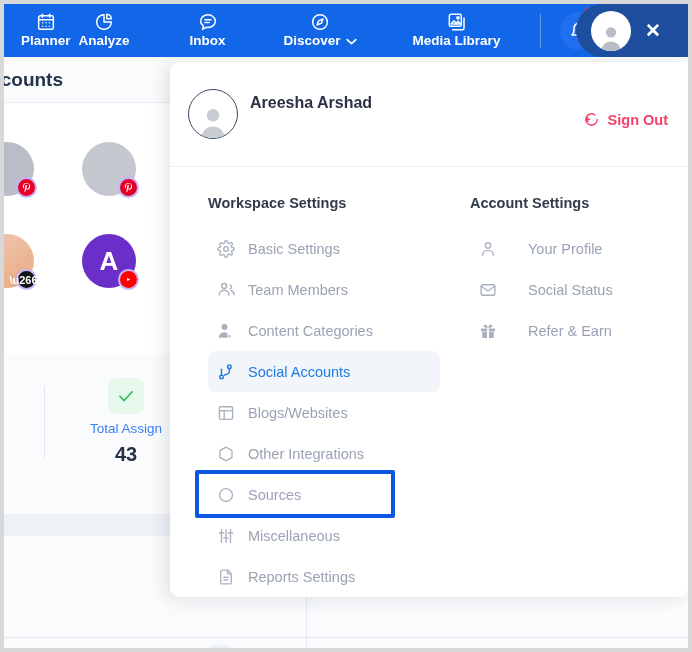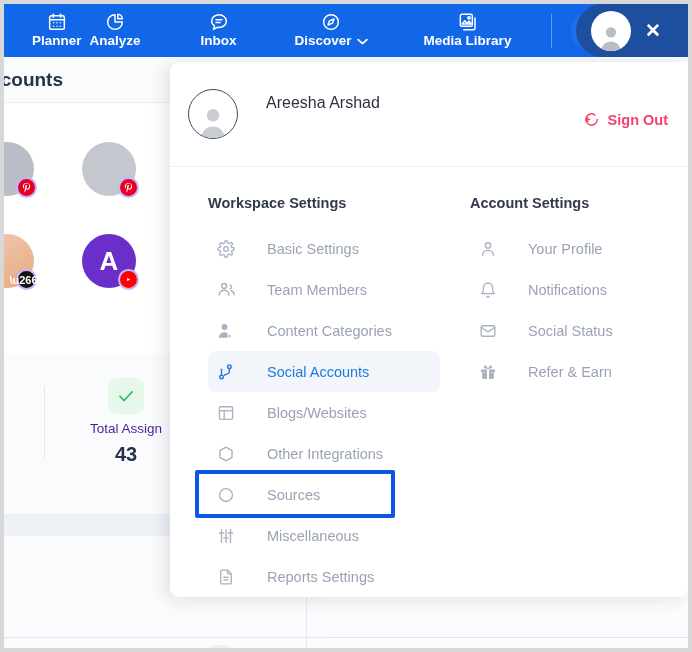--- a/index.html
+++ b/index.html
@@ -126,21 +126,21 @@
   }
   .stat {
     position: absolute; display: flex; flex-direction: column;
     align-items: center; gap: 7px;
   }
   .stat .chk {
     width: 36px; height: 36px; border-radius: 9px;
     background: #e6f7ec;
     display: flex; align-items: center; justify-content: center;
   }
-  .stat .stat-label { font-size: 13.5px; color: #4c1d95; white-space: nowrap; }
+  .stat .stat-label { font-size: 13.5px; color: #3b82f6; white-space: nowrap; }
   .stat .stat-value { font-size: 20px; font-weight: bold; color: #24324a; }
   .stat-divider {
     position: absolute; width: 1px; height: 72px; background: #e4e8ee;
   }
   #bg-strip {
     position: absolute; left: 0; top: 457px; width: 684px; height: 22px;
     background: #eef1f5;
   }
   #bg-lower { position: absolute; left: 0; top: 479px; width: 684px; height: 112px; background:#fafbfc; }
   #today-pill {
@@ -175,39 +175,39 @@
     position: relative;
   }
   #pop-avatar {
     position: absolute; left: 18px; top: 27px;
     width: 50px; height: 50px; border-radius: 50%;
     border: 1px solid #3c4a63; background: #fff;
     display: flex; align-items: flex-end; justify-content: center;
     overflow: hidden;
   }
   #pop-username {
-    position: absolute; left: 96px; top: 32px;
-    font-size: 16px; font-weight: normal; color: #2b3murky;
+    position: absolute; left: 80px; top: 32px;
+    font-size: 16px; font-weight: bold; color: #2b3murky;
     color: #2b3243;
   }
   #signout {
     position: absolute; right: 20px; top: 49px;
     display: flex; align-items: center; gap: 8px;
     color: #f5416c; font-size: 14.5px; font-weight: bold;
   }
   #pop-body { display: flex; padding: 28px 0 0 0; }
   .menu-col { position: relative; }
   .col-left  { width: 258px; padding-left: 38px; }
   .col-right { width: 260px; padding-left: 42px; }
   .col-title {
     font-size: 14.5px; font-weight: bold; color: #323a4c;
     margin-bottom: 17px;
   }
   .menu-item {
-    display: flex; align-items: center; gap: 31px;
+    display: flex; align-items: center; gap: 12px;
     height: 41px; padding-left: 8px;
     border-radius: 8px;
     color: #9aa3b4; font-size: 14.5px;
   }
   .menu-item .mi-ico {
     width: 20px; display: flex; align-items: center; justify-content: center;
   }
   .menu-item.active {
     background: #f2f5f9; color: #1f7ae0; width: 232px;
   }
@@ -460,29 +460,20 @@
           <div class="menu-item">
             <span class="mi-ico">
               <svg width="18" height="18" viewBox="0 0 24 24" fill="none" stroke="#aab2c0" stroke-width="1.8" stroke-linecap="round">
                   <circle cx="12" cy="7.2" r="3.6"></circle>
                   <path d="M4.8 20.4c0-3.9 3.2-6.6 7.2-6.6s7.2 2.7 7.2 6.6"></path>
                 </svg>
             </span>
             <span>Your Profile</span>
           </div>
 
-          <div class="menu-item">
-            <span class="mi-ico">
-              <svg width="18" height="18" viewBox="0 0 24 24" fill="none" stroke="#aab2c0" stroke-width="1.8" stroke-linecap="round" stroke-linejoin="round">
-                  <path d="M18 8.6a6 6 0 1 0-12 0c0 6.4-2.4 8.2-2.4 8.2h16.8S18 15 18 8.6"></path>
-                  <path d="M13.7 20.4a2 2 0 0 1-3.4 0"></path>
-                </svg>
-            </span>
-            <span>Notifications</span>
-          </div>
 
           <div class="menu-item">
             <span class="mi-ico">
               <svg width="18" height="18" viewBox="0 0 24 24" fill="none" stroke="#aab2c0" stroke-width="1.8" stroke-linejoin="round">
                   <rect x="2.8" y="5" width="18.4" height="14" rx="2"></rect>
                   <polyline points="2.8,6.6 12,13.4 21.2,6.6"></polyline>
                 </svg>
             </span>
             <span>Social Status</span>
           </div>
@@ -497,21 +488,21 @@
                 </svg>
             </span>
             <span>Refer &amp; Earn</span>
           </div>
         </div>
       </div>
     </div>
 
     <div id="topbar">
 
-      <div class="nav-item" style="margin-left:24px;">
+      <div class="nav-item" style="margin-left:13px;">
         <span class="nav-ico">
           <svg width="20" height="20" viewBox="0 0 24 24" fill="none" stroke="#fff" stroke-width="1.8" stroke-linecap="round">
               <rect x="3.2" y="4.6" width="17.6" height="16.2" rx="2"></rect>
               <line x1="3.2" y1="9.4" x2="20.8" y2="9.4"></line>
               <line x1="7.6" y1="2.6" x2="7.6" y2="6.4"></line>
               <line x1="16.4" y1="2.6" x2="16.4" y2="6.4"></line>
               <circle cx="8" cy="13" r=".9" fill="#fff" stroke="none"></circle>
               <circle cx="12" cy="13" r=".9" fill="#fff" stroke="none"></circle>
               <circle cx="16" cy="13" r=".9" fill="#fff" stroke="none"></circle>
               <circle cx="8" cy="17" r=".9" fill="#fff" stroke="none"></circle>

